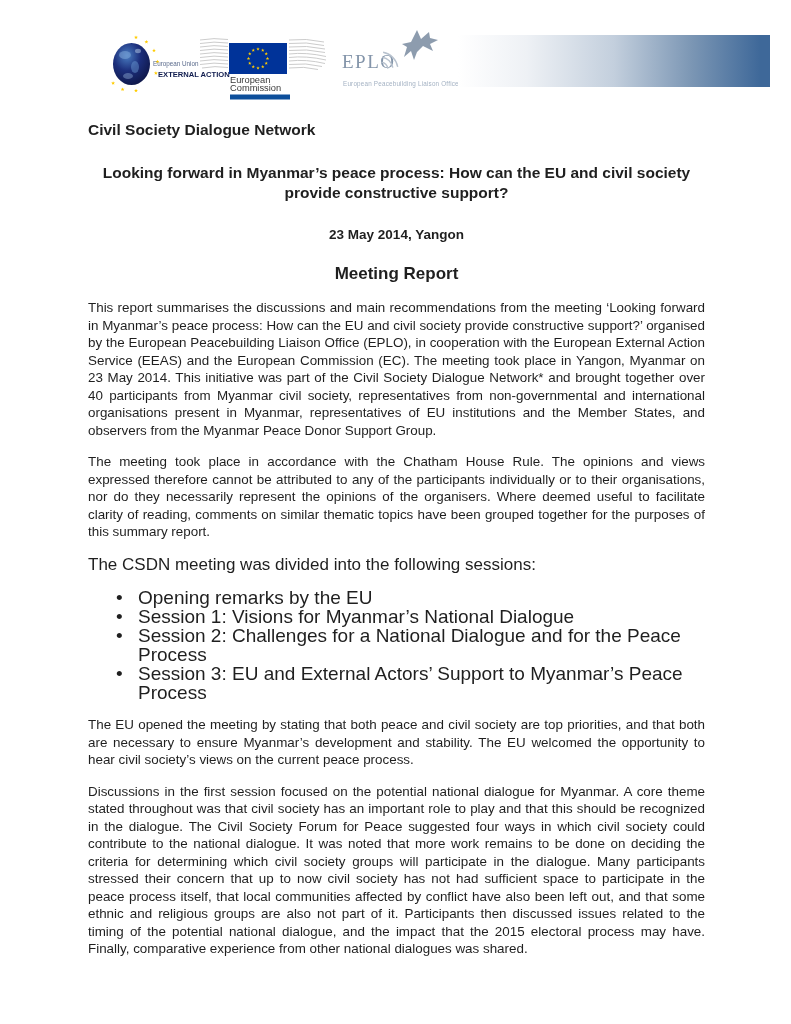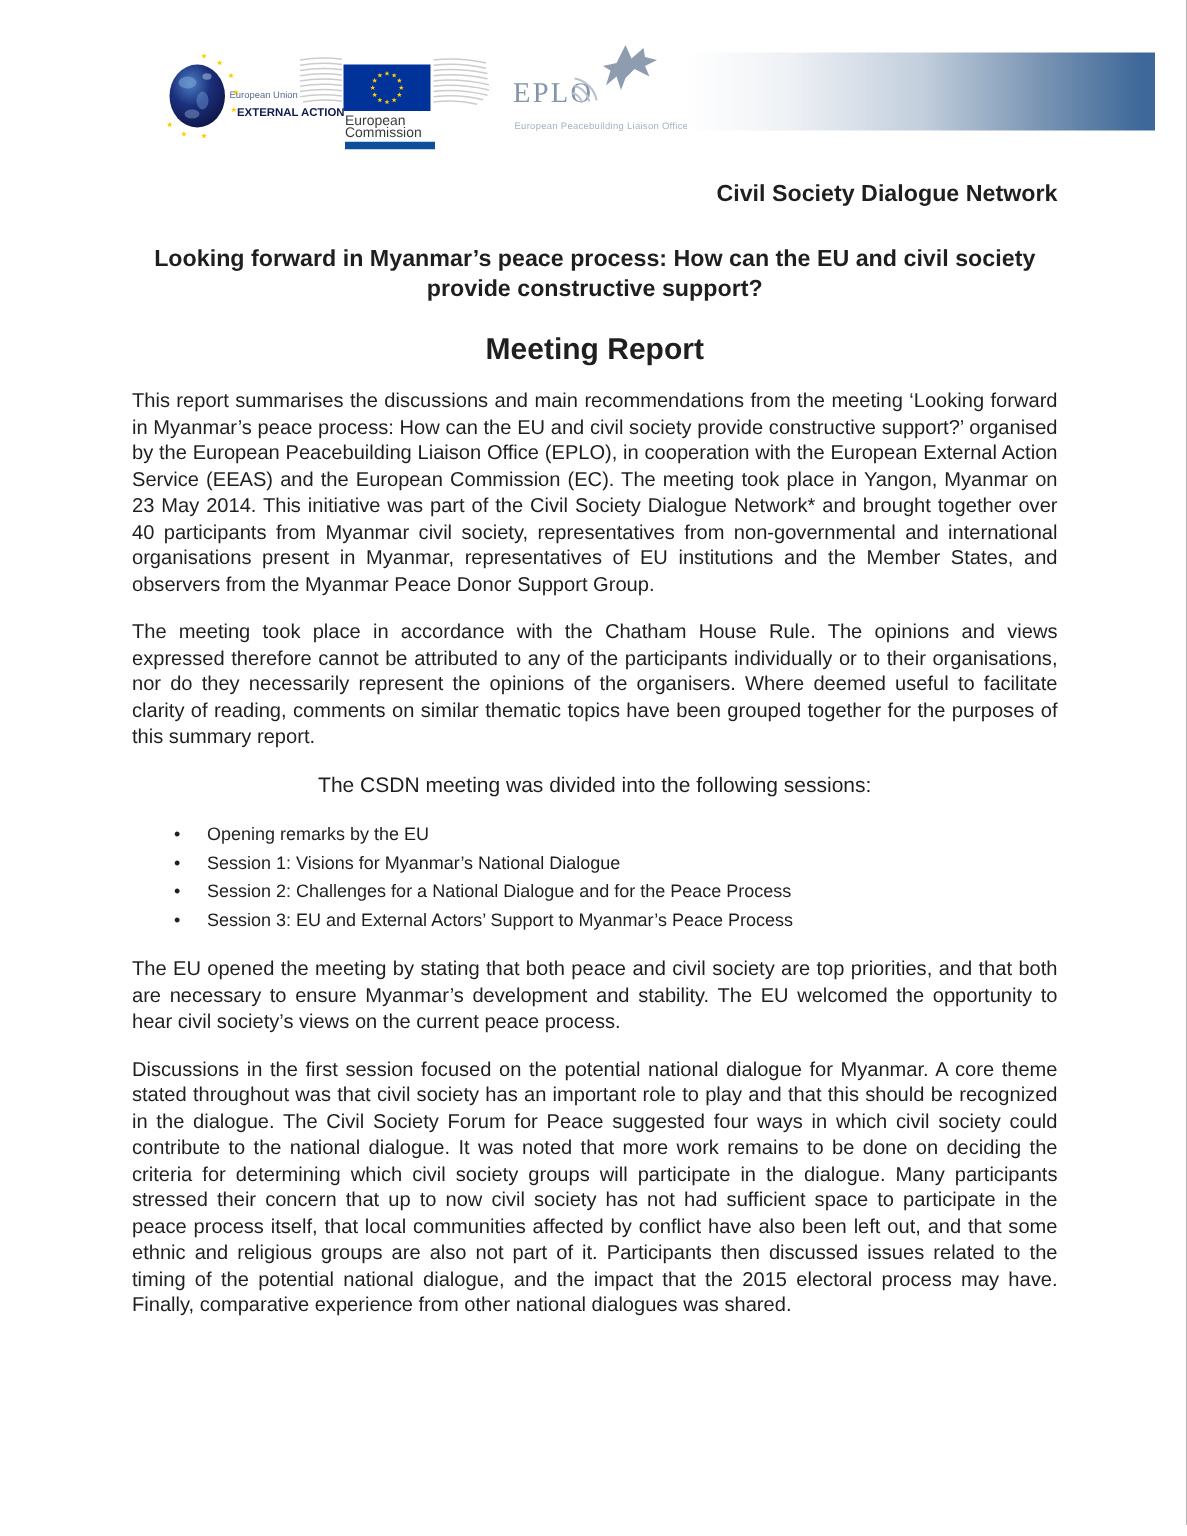--- a/index.html
+++ b/index.html
@@ -12,31 +12,31 @@
   }
   .logo-band { position: absolute; top: 0; left: 0; width: 791px; height: 118px; }
   .eeas-logo  { position: absolute; left: 95px;  top: 33px; }
   .ec-logo    { position: absolute; left: 200px; top: 33px; }
   .eplo-logo  { position: absolute; left: 330px; top: 30px; }
   .gradient-bar {
     position: absolute; left: 458px; top: 35px; width: 312px; height: 52px;
     background: linear-gradient(90deg, #ffffff 0%, #eef1f5 22%, #c3cfdd 50%, #7b96b4 75%, #3e6899 97%);
   }
   main { position: absolute; top: 118px; left: 88px; width: 617px; }
-  h1 { font-size: 15.5px; font-weight: bold; text-align: right; margin: 2px 0 0; line-height: 20px; }
+  h1 { font-size: 15.5px; font-weight: bold; text-align: left; margin: 2px 0 0; line-height: 20px; }
   h2 { font-size: 15.5px; font-weight: bold; text-align: center; margin: 23px auto 12px; max-width: 600px; line-height: 20px; }
   .date-line { font-size: 13.5px; font-weight: bold; text-align: center; margin-top: 23px; line-height: 18px; }
-  h3 { font-size: 20px; font-weight: bold; text-align: center; margin: 19px 0 0; line-height: 22px; }
+  h3 { font-size: 17px; font-weight: bold; text-align: center; margin: 19px 0 0; line-height: 22px; }
   p.body { font-size: 13.4px; line-height: 17.5px; text-align: justify; margin: 14px 0 0; }
   p.first { }
   h4.section { font-size: 14.5px; font-weight: bold; margin: 15px 0 0; line-height: 19px; }
   h4.section .sec-num { display: inline-block; margin-right: 11px; }
-  p.intro-sessions { font-size: 14px; line-height: 17.5px; margin: 15px 0 0; text-align: center; }
+  p.intro-sessions { font-size: 17px; line-height: 17.5px; margin: 15px 0 0; }
   ul.sessions { list-style: none; margin: 15px 0 0; padding: 0 0 0 50px; }
-  ul.sessions li { position: relative; font-size: 12px; line-height: 19px; }
+  ul.sessions li { position: relative; font-size: 19px; line-height: 19px; }
   ul.sessions li::before { content: "\2022"; position: absolute; left: -22px; top: 0; }
   svg text { font-family: "Liberation Sans", "DejaVu Sans", sans-serif; }
   svg text.serif { font-family: "Liberation Serif", "DejaVu Serif", serif; }
 </style>
 </head>
 <body>
 
 <div class="page">
 
   <div class="logo-band">
@@ -128,20 +128,21 @@
         <text x="13" y="56" font-size="6.3" letter-spacing="0.2" fill="#a4b2c3">European Peacebuilding Liaison Office</text>
       </svg>
     </div>
 
     <div class="gradient-bar"></div>
   </div>
 
   <main>
     <h1>Civil Society Dialogue Network</h1>
     <h2>Looking forward in Myanmar’s peace process: How can the EU and civil society provide constructive support?</h2>
+    <div class="date-line">23 May 2014, Yangon</div>
     <h3>Meeting Report</h3>
 
     <p class="body first">This report summarises the discussions and main recommendations from the meeting ‘Looking forward in Myanmar’s peace process: How can the EU and civil society provide constructive support?’ organised by the European Peacebuilding Liaison Office (EPLO), in cooperation with the European External Action Service (EEAS) and the European Commission (EC).  The meeting took place in Yangon, Myanmar on 23 May 2014. This initiative was part of the Civil Society Dialogue Network* and brought together over 40 participants from Myanmar civil society, representatives from non-governmental and international organisations present in Myanmar, representatives of EU institutions and the Member States, and observers from the Myanmar Peace Donor Support Group.</p>
     <p class="body">The meeting took place in accordance with the Chatham House Rule. The opinions and views expressed therefore cannot be attributed to any of the participants individually or to their organisations, nor do they necessarily represent the opinions of the organisers.  Where deemed useful to facilitate clarity of reading, comments on similar thematic topics have been grouped together for the purposes of this summary report.</p>
 
 
     <p class="intro-sessions">The CSDN meeting was divided into the following sessions:</p>
 
     <ul class="sessions">
       <li>Opening remarks by the EU</li>

